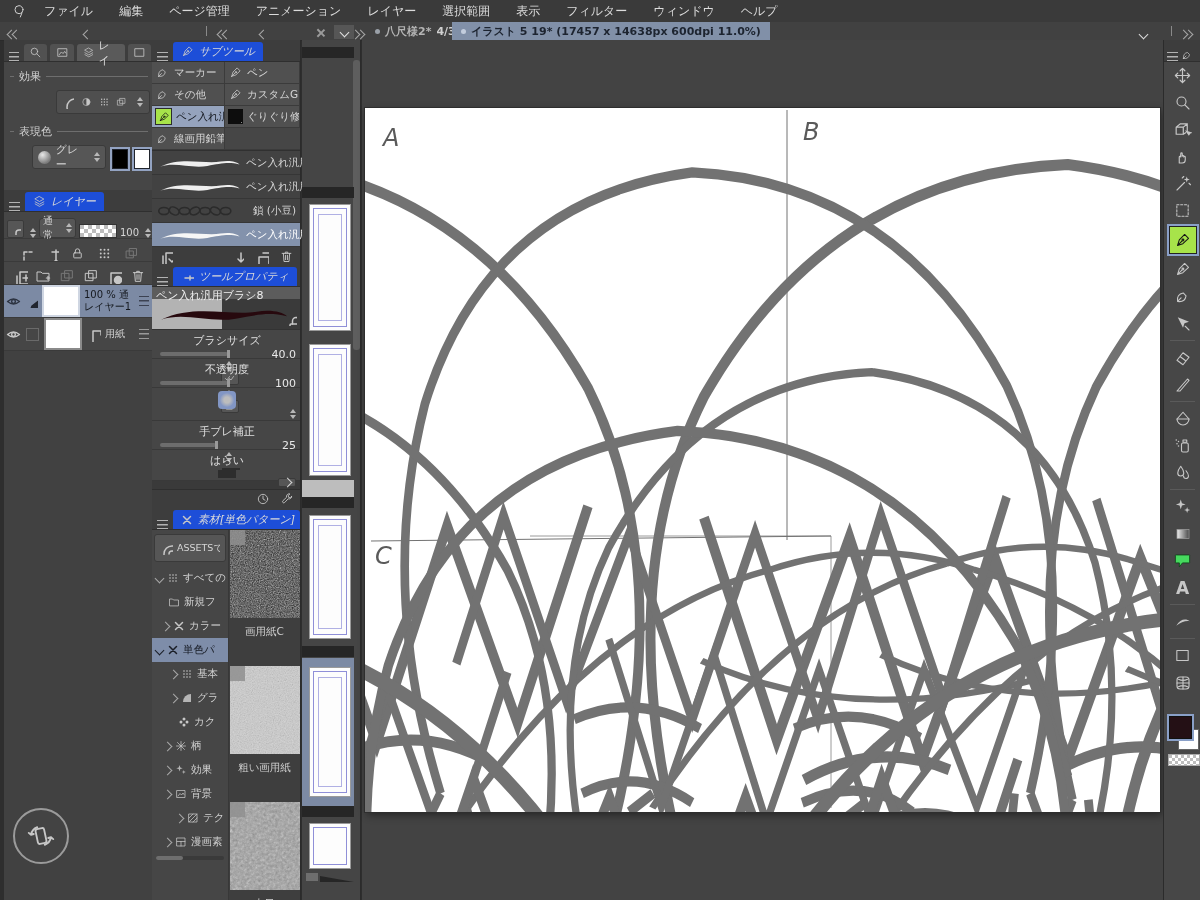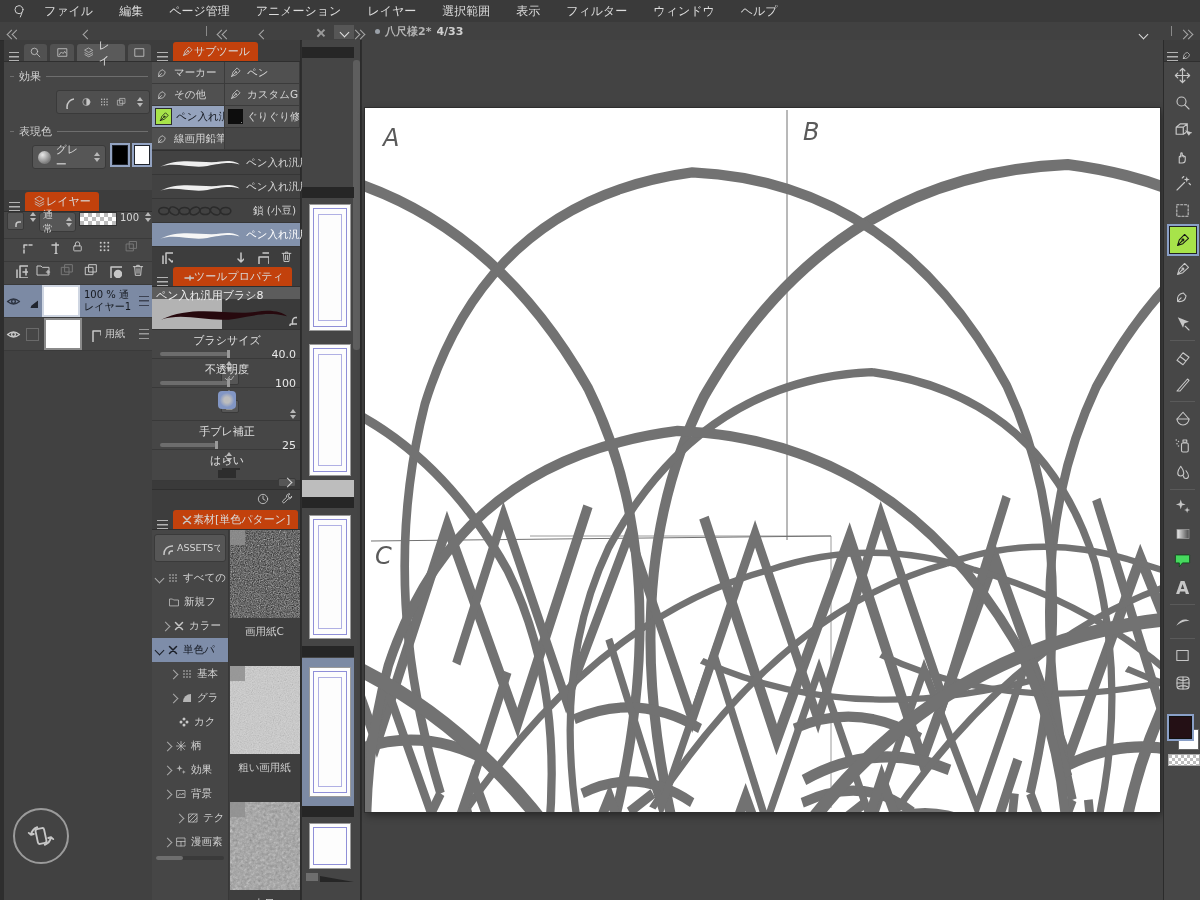--- a/index.html
+++ b/index.html
@@ -1,39 +1,39 @@
 <!DOCTYPE html>
 <html><head>
 <meta charset="utf-8">
 <style>
   html,body{margin:0;padding:0;background:#222;}
   #app{position:relative;width:1200px;height:900px;background:#2e2e2e;overflow:hidden;
        font-family:"DejaVu Sans","Liberation Sans",sans-serif;color:#d6d6d6;font-size:11px;
        -webkit-font-smoothing:antialiased;}
   .abs{position:absolute;}
-  .row{display:flex;align-items:flex-start;}
+  .row{display:flex;align-items:flex-end;}
   
   #menubar{left:0;top:0;width:1200px;height:22px;background:#3a3a3a;display:flex;align-items:center;gap:2px;font-size:12px;color:#dcdcdc;z-index:5;}
   #menubar .mitem{padding:0 12px;line-height:22px;cursor:default;}
   #logo{width:22px;height:18px;margin-left:8px;display:flex;align-items:center;justify-content:center;}
   
   #tabstrip{left:0;top:22px;width:1200px;height:18px;background:#414141;border-bottom:1px solid #2a2a2a;}
   .chev{display:inline-block;width:6px;height:6px;border-left:1.6px solid #a8a8a8;border-bottom:1.6px solid #a8a8a8;}
   .chL{transform:rotate(45deg);} .chR{transform:rotate(-135deg);} .chD{transform:rotate(-45deg);}
   .vbar{display:inline-block;width:1px;height:10px;background:#8a8a8a;margin:0 3px;}
   .xglyph{position:relative;width:8px;height:8px;display:inline-block;}
   .xglyph::before,.xglyph::after{content:"";position:absolute;left:3px;top:-1px;width:1.5px;height:10px;background:#9a9a9a;}
   .xglyph::before{transform:rotate(45deg);} .xglyph::after{transform:rotate(-45deg);}
   .doctab{height:18px;display:flex;align-items:center;gap:5px;padding:0 9px;color:#b4b4b4;font-weight:bold;}
   .doctab .dot{width:5px;height:5px;border-radius:50%;background:#9aa0a8;}
   .doctab.active{background:#8190a8;color:#1d2430;}
   .doctab.active .dot{background:#c3cddd;}
   
   .ptabbar{height:21px;background:#3d3d3d;display:flex;align-items:flex-end;border-bottom:1px solid #2f2f2f;}
-  .ptab{background:#c2410c;height:19px;display:flex;align-items:center;padding:0 8px;border-radius:3px 3px 0 0;color:#d9d9d9;}
+  .ptab{background:#1d4ed8;height:19px;display:flex;align-items:center;gap:5px;padding:0 8px;border-radius:3px 3px 0 0;color:#d9d9d9;font-style:italic;}
   .hamb{width:11px;height:7px;border-top:1.5px solid #b2b2b2;border-bottom:1.5px solid #b2b2b2;background:linear-gradient(#b2b2b2,#b2b2b2) center/100% 1.5px no-repeat;margin:0 5px;}
   .spin{display:inline-flex;flex-direction:column;gap:2px;margin-left:3px;}
   .spin i{width:0;height:0;border-left:3.5px solid transparent;border-right:3.5px solid transparent;}
   .spin .u{border-bottom:4px solid #b8b8b8;} .spin .d{border-top:4px solid #b8b8b8;}
   .hdr{display:flex;align-items:center;gap:5px;color:#cfcfcf;}
   .hdr::before{content:"";width:4px;height:1px;background:#6e6e6e;}
   .hdr::after{content:"";flex:1;height:1px;background:#6e6e6e;}
   .checker{background:repeating-conic-gradient(#ffffff 0% 25%, #bdbdbd 0% 50%);background-size:8px 8px;}
   .ti{width:20px;height:20px;color:#c7c7c7;}
   .ti.dimmed{color:#777;}
@@ -358,20 +358,24 @@
     <span class="abs xglyph" style="left:317px;top:5px"></span>
     <span class="abs" style="left:334px;top:3px;width:20px;height:14px;background:#565656;display:flex;align-items:center;justify-content:center">
         <i class="chev chD" style="border-color:#e3e3e3"></i>
       </span>
 
     <div class="doctab abs" style="left:366px;top:0">
       <span class="dot"></span>
       <span>八尺様2*</span>
       <span style="color:#cfcfcf">4/33</span>
     </div>
+    <div class="doctab active abs" style="left:452px;top:0">
+      <span class="dot"></span>
+      <span>イラスト 5 19* (17457 x 14638px 600dpi 11.0%)</span>
+    </div>
 
     <span class="abs" style="left:1140px;top:6px"><i class="chev chD" style="border-color:#dcdcdc"></i></span>
     <span class="abs vbar" style="left:1168px;top:4px"></span>
     <span class="abs" style="left:1180px;top:6px"><i class="chev chR"></i><i class="chev chR" style="margin-left:-2px"></i></span>
   </div>
 
   <div id="panelA" class="abs">
     <div class="ptabbar">
       <span class="hamb"></span>
       <span class="minitab">

